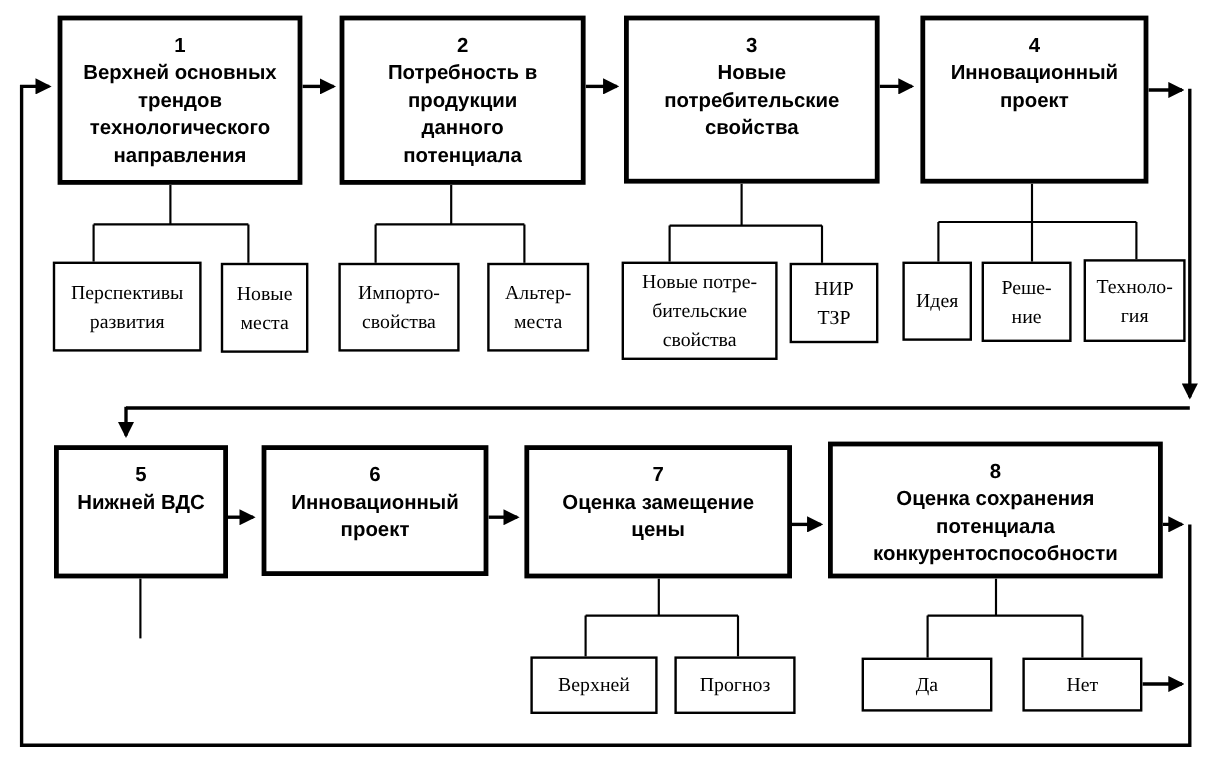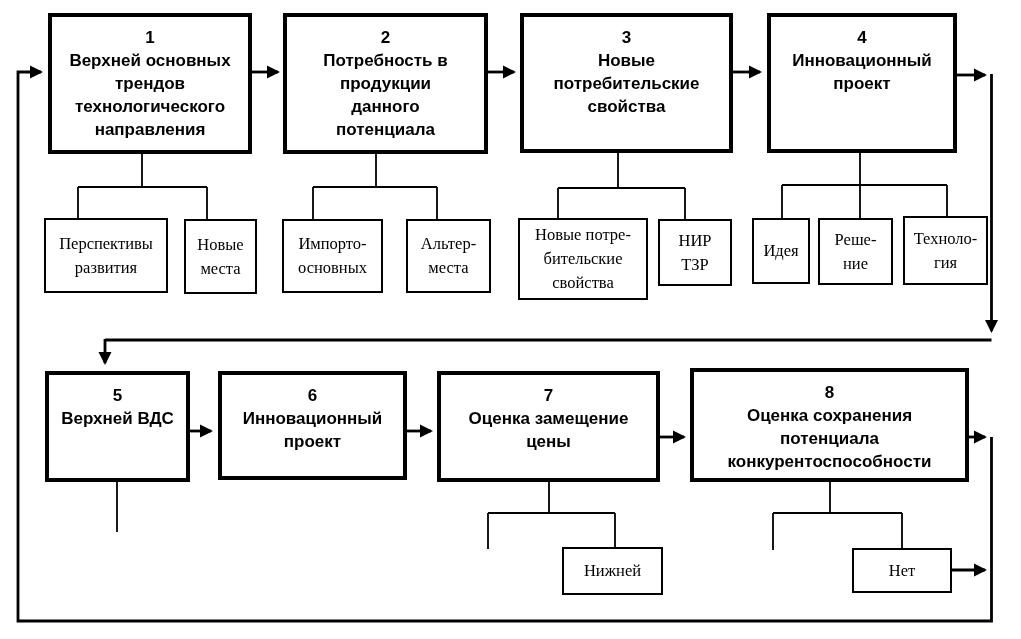--- a/index.html
+++ b/index.html
@@ -107,21 +107,21 @@
 потребительские
 свойства</div>
   </div>
   <div class="stage" style="left:767px;top:13px;width:190px;height:140px">
     <div class="num">4</div>
     <div class="lbl">Инновационный
 проект</div>
   </div>
   <div class="stage" style="left:45px;top:371px;width:145px;height:111px">
     <div class="num">5</div>
-    <div class="lbl">Верхней ВДС</div>
+    <div class="lbl">Нижней ВДС</div>
   </div>
   <div class="stage" style="left:218px;top:371px;width:189px;height:109px">
     <div class="num">6</div>
     <div class="lbl">Инновационный
 проект</div>
   </div>
   <div class="stage" style="left:437px;top:371px;width:223px;height:111px">
     <div class="num">7</div>
     <div class="lbl">Оценка замещение
 цены</div>
@@ -136,21 +136,21 @@
   <div class="sub" style="left:44px;top:218px;width:124px;height:75px">
     <span>Перспективы
 развития</span>
   </div>
   <div class="sub" style="left:184px;top:219px;width:73px;height:75px">
     <span>Новые
 места</span>
   </div>
   <div class="sub" style="left:282px;top:219px;width:101px;height:74px">
     <span>Импорто-
-основных</span>
+свойства</span>
   </div>
   <div class="sub" style="left:406px;top:219px;width:85px;height:74px">
     <span>Альтер-
 места</span>
   </div>
   <div class="sub" style="left:518px;top:218px;width:130px;height:82px">
     <span>Новые потре-
 бительские
 свойства</span>
   </div>
@@ -162,20 +162,26 @@
 ТЗР</span>
   </div>
   <div class="sub" style="left:903px;top:216px;width:85px;height:69px">
     <span>Техноло-
 гия</span>
   </div>
   <div class="sub" style="left:818px;top:218px;width:75px;height:67px">
     <span>Реше-
 ние</span>
   </div>
+  <div class="sub" style="left:442px;top:547px;width:106px;height:48px">
+    <span>Верхней</span>
+  </div>
   <div class="sub" style="left:562px;top:547px;width:101px;height:48px">
-    <span>Нижней</span>
+    <span>Прогноз</span>
+  </div>
+  <div class="sub" style="left:718px;top:548px;width:109px;height:45px">
+    <span>Да</span>
   </div>
   <div class="sub" style="left:852px;top:548px;width:100px;height:45px">
     <span>Нет</span>
   </div>
 
 </div>
 
 </body></html>

